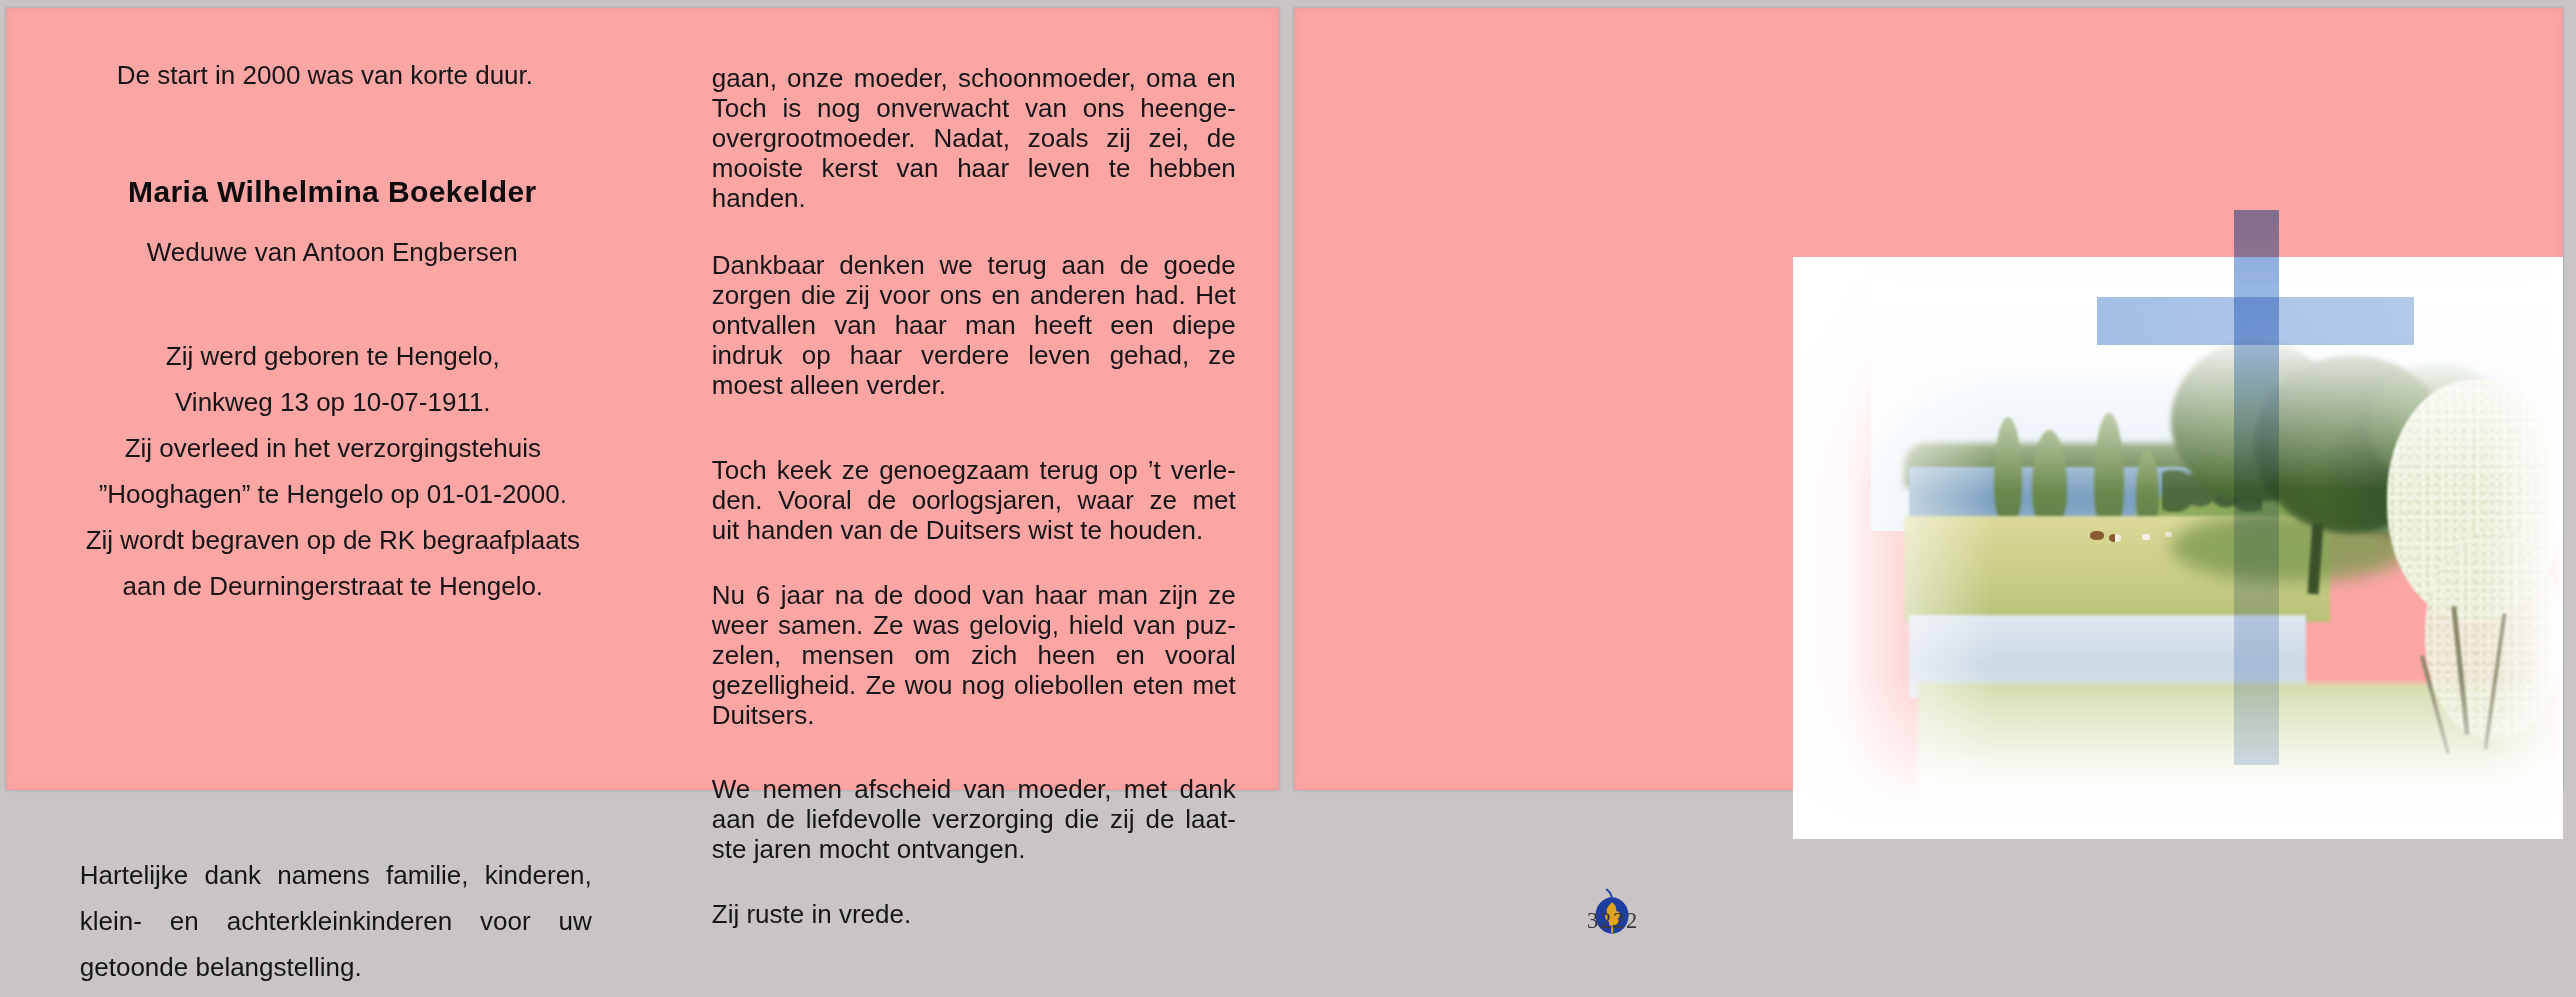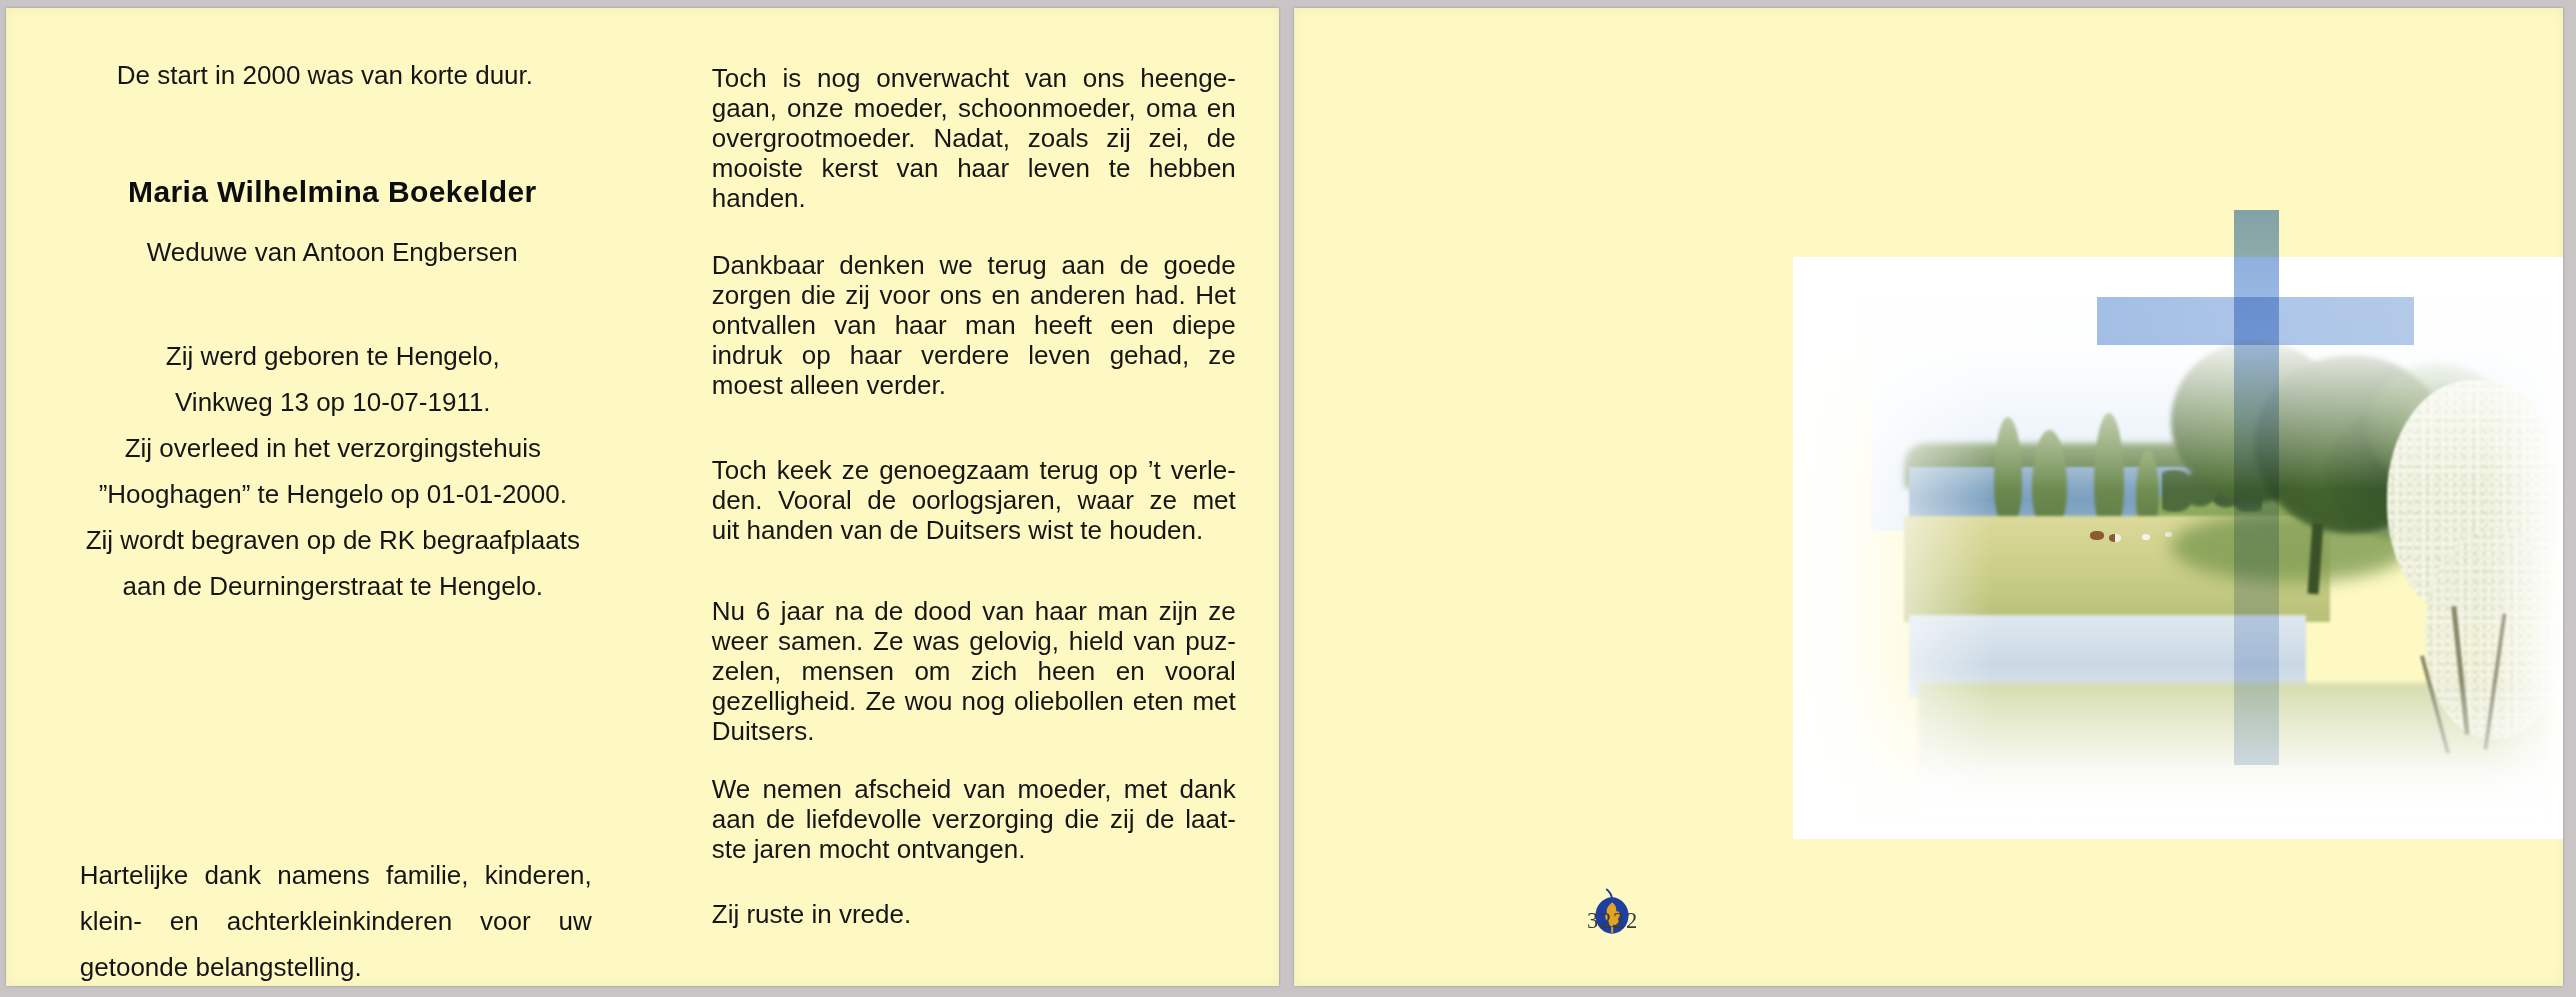--- a/index.html
+++ b/index.html
@@ -2,21 +2,21 @@
 <html style="font-size:13.3px"><head>
 <meta charset="utf-8">
 <style>
   html,body{margin:0;padding:0;}
   body{
     width:2576px;height:998px;position:relative;overflow:hidden;
     background:#c9c5c6;
     font-family:"Liberation Sans", sans-serif;
     color:#161616;
   }
-  .card{position:absolute;top:8.3px;height:978px;background:#fef9c3;box-shadow:0 0 2.5px rgba(0,0,0,.25), inset 0 0 11.6px rgba(0,0,0,.05);}
+  .card{position:absolute;top:8.3px;height:782px;background:#fca5a5;box-shadow:0 0 2.5px rgba(0,0,0,.25), inset 0 0 11.6px rgba(0,0,0,.05);}
   .card-left{left:5.8px;width:1273px;}
   .card-right{left:1294px;width:1269px;}
 
   .txt{position:absolute;font-size:26px;line-height:30px;color:#151515;}
   .txt .ln{white-space:nowrap;margin-top:16px;}
   .center-block{text-align:center;}
   .center-block .ln{text-align:center;}
   .jblock .ln{text-align:justify;text-align-last:justify;}
   .jblock .ln.last{text-align-last:left;}
 
@@ -101,39 +101,39 @@
         <div class="ln last">aan de Deurningerstraat te Hengelo.</div>
       </div>
 
     <div class="txt thanks jblock">
         <div class="ln">Hartelijke dank namens familie, kinderen,</div>
         <div class="ln">klein- en achterkleinkinderen voor uw</div>
         <div class="ln last">getoonde belangstelling.</div>
       </div>
 
     <div class="p-col2 jblock" style="top:55px">
+        <div class="ln">gaan, onze moeder, schoonmoeder, oma en</div>
         <div class="ln">Toch is nog onverwacht van ons heenge-</div>
-        <div class="ln">gaan, onze moeder, schoonmoeder, oma en</div>
         <div class="ln">overgrootmoeder. Nadat, zoals zij zei, de</div>
         <div class="ln">mooiste kerst van haar leven te hebben</div>
         <div class="ln last">handen.</div>
       </div>
     <div class="p-col2 jblock" style="top:242px">
         <div class="ln">Dankbaar denken we terug aan de goede</div>
         <div class="ln">zorgen die zij voor ons en anderen had. Het</div>
         <div class="ln">ontvallen van haar man heeft een diepe</div>
         <div class="ln">indruk op haar verdere leven gehad, ze</div>
         <div class="ln last">moest alleen verder.</div>
       </div>
     <div class="p-col2 jblock" style="top:447px">
         <div class="ln">Toch keek ze genoegzaam terug op ’t verle-</div>
         <div class="ln">den. Vooral de oorlogsjaren, waar ze met</div>
         <div class="ln last">uit handen van de Duitsers wist te houden.</div>
       </div>
-    <div class="p-col2 jblock" style="top:588px">
+    <div class="p-col2 jblock" style="top:572px">
         <div class="ln">Nu 6 jaar na de dood van haar man zijn ze</div>
         <div class="ln">weer samen. Ze was gelovig, hield van puz-</div>
         <div class="ln">zelen, mensen om zich heen en vooral</div>
         <div class="ln">gezelligheid. Ze wou nog oliebollen eten met</div>
         <div class="ln last">Duitsers.</div>
       </div>
     <div class="p-col2 jblock" style="top:766px">
         <div class="ln">We nemen afscheid van moeder, met dank</div>
         <div class="ln">aan de liefdevolle verzorging die zij de laat-</div>
         <div class="ln last">ste jaren mocht ontvangen.</div>

